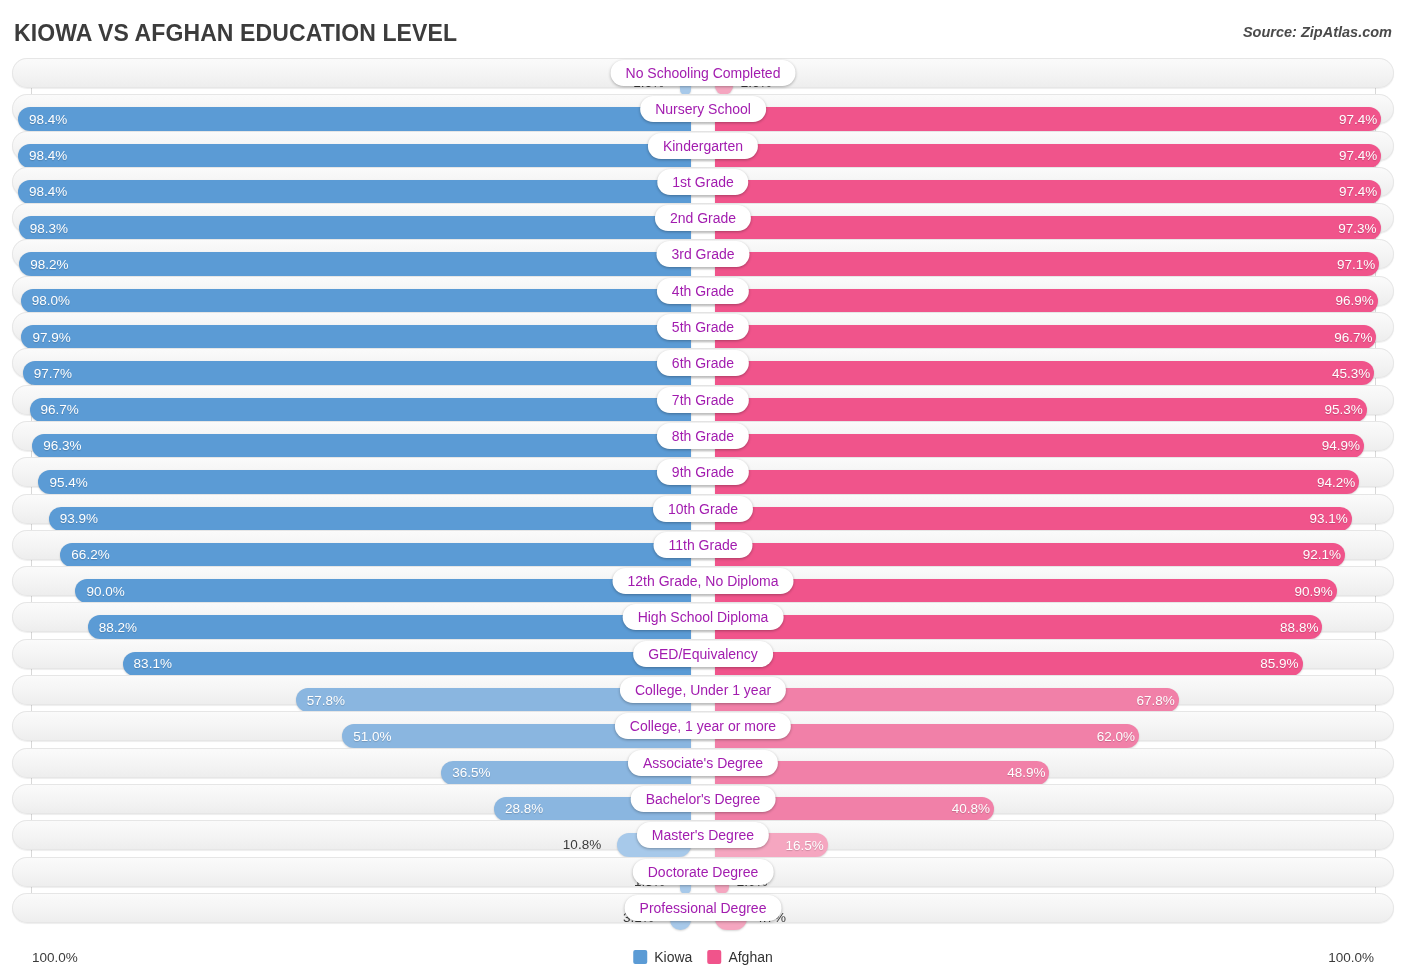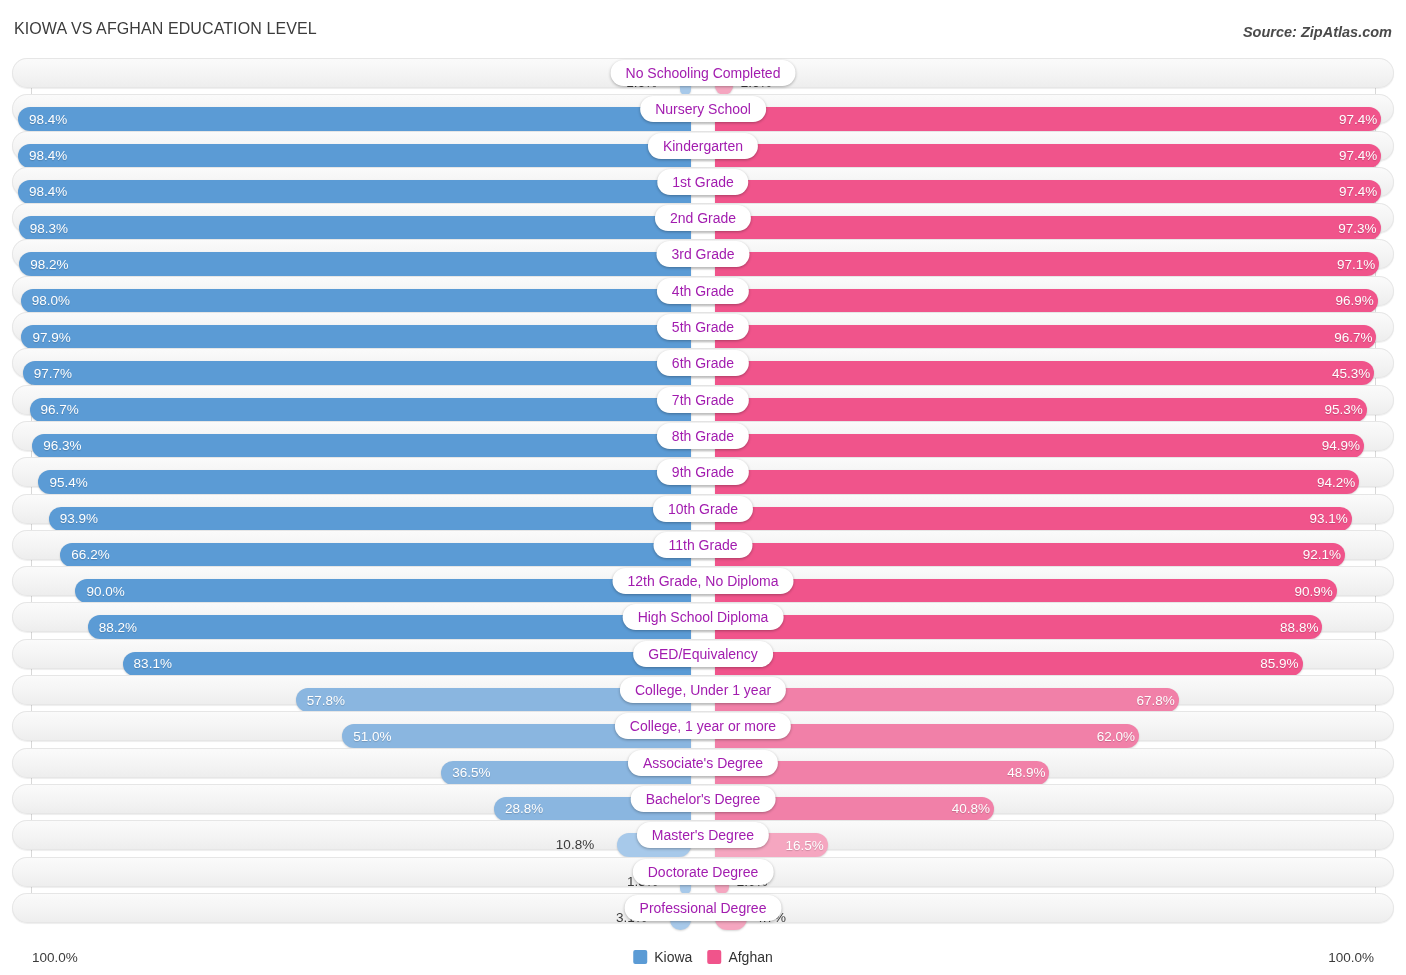--- a/index.html
+++ b/index.html
@@ -18,24 +18,24 @@
 
   
   .header {
     position: relative;
     height: 58px;
   }
   .chart-title {
     position: absolute;
     left: 14px;
     top: 20px;
-    font-size: 16px;
+    font-size: 23px;
     letter-spacing: 0.1px;
     color: #3c3c3c;
-    font-weight: 400;
+    font-weight: 700;
     white-space: nowrap;
   }
   .source {
     position: absolute;
     right: 14px;
     top: 24px;
     font-size: 14.5px;
     font-style: italic;
     font-weight: bold;
     color: #4a4a4a;
@@ -114,21 +114,21 @@
   }
   .val-out {
     position: absolute;
     top: 0;
     height: 24px;
     line-height: 24px;
     font-size: 13.5px;
     color: #3b3b3b;
     white-space: nowrap;
   }
-  .val-out.left  { right: 0; padding-right: 23px; }
+  .val-out.left  { right: 0; padding-right: 16px; }
   .val-out.right { left: 0;  padding-left: 8px; }
 
   
   .pill {
     position: absolute;
     left: 50%;
     top: 50%;
     transform: translate(-50%,-50%);
     background: #ffffff;
     border-radius: 14px;

